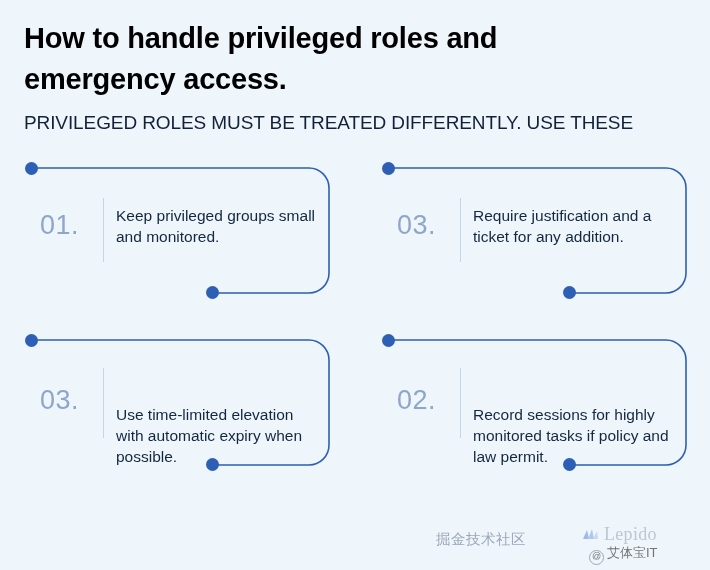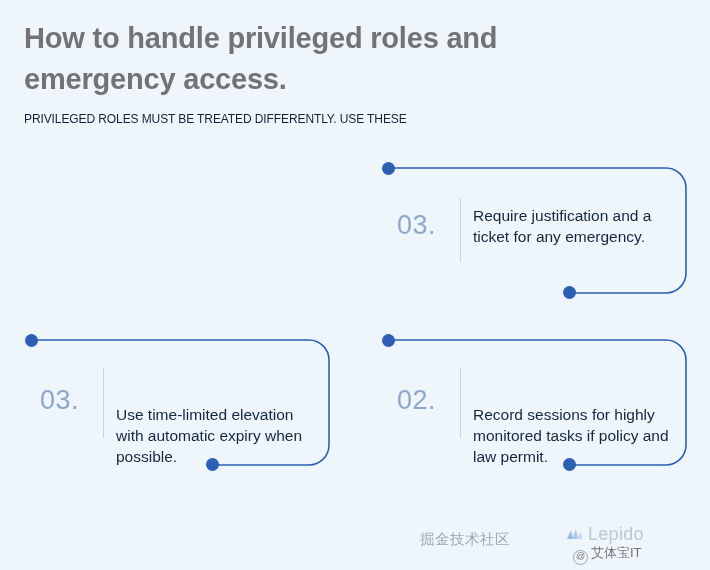--- a/index.html
+++ b/index.html
@@ -21,28 +21,28 @@
   }
   .title {
     position: absolute;
     left: 24px;
     top: 18px;
     width: 630px;
     font-size: 29px;
     font-weight: bold;
     line-height: 1.42;
     letter-spacing: -0.2px;
-    color: #737373;
+    color: #000000;
   }
   .subtitle {
     position: absolute;
     left: 24px;
     top: 112px;
     width: 660px;
-    font-size: 12px;
+    font-size: 19px;
     letter-spacing: -0.1px;
     color: #12213a;
     white-space: nowrap;
   }
 
   .grid {
     position: absolute;
     left: 24px;
     top: 168px;
     width: 662px;
@@ -104,41 +104,42 @@
     line-height: 1.35;
     color: #132741;
   }
   .card.c3 .ctext, .card.c4 .ctext { top: 29px; margin-top: 36px; }
   .card.c3 .num, .card.c4 .num { top: 45px; }
   .card.c3 .divider, .card.c4 .divider { top: 28px; height: 70px; }
 
   
   .wm {
     position: absolute;
-    left: 0;
+    left: 16px;
     bottom: 14px;
     width: 620px;
     height: 34px;
   }
   .wm-text {
     position: absolute;
     left: 420px;
     top: 8px;
     font-size: 14.5px;
     color: #9aa8b8;
     letter-spacing: 0.5px;
   }
   .wm-logo {
     position: absolute;
     left: 565px;
     top: 2px;
     display: flex;
     align-items: center;
     gap: 5px;
     opacity: 0.5;
+    font-family: Liberation Serif, serif;
   }
   .wm-logo-mark {
     width: 18px;
     height: 18px;
     position: relative;
   }
   .wm-logo-text {
     font-size: 18px;
     color: #8a97a6;
     letter-spacing: 0.3px;
@@ -168,30 +169,41 @@
 </head>
 <body>
 
 <div class="slide">
 
   <div class="title">How to handle privileged roles and emergency access.</div>
   <div class="subtitle">PRIVILEGED ROLES MUST BE TREATED DIFFERENTLY. USE THESE</div>
 
   <div class="grid">
 
+    <div class="card c1">
+      <svg class="bracket" viewBox="0 0 305 125">
+        <path d="M7 0 H285 A20 20 0 0 1 305 20 V105 A20 20 0 0 1 285 125 H188" fill="none" stroke="#2d5fb4" stroke-width="1.6"></path>
+        <path d="M7 0 V125 H188" fill="none" stroke="none"></path>
+      </svg>
+      <div class="dot start"></div>
+      <div class="dot end"></div>
+      <div class="num">01.</div>
+      <div class="divider"></div>
+      <div class="ctext">Keep privileged groups small and monitored.</div>
+    </div>
 
     <div class="card c2">
       <svg class="bracket" viewBox="0 0 305 125">
         <path d="M7 0 H285 A20 20 0 0 1 305 20 V105 A20 20 0 0 1 285 125 H188" fill="none" stroke="#2d5fb4" stroke-width="1.6"></path>
       </svg>
       <div class="dot start"></div>
       <div class="dot end"></div>
       <div class="num">03.</div>
       <div class="divider"></div>
-      <div class="ctext">Require justification and a ticket for any emergency.</div>
+      <div class="ctext">Require justification and a ticket for any addition.</div>
     </div>
 
     <div class="card c3">
       <svg class="bracket" viewBox="0 0 305 125">
         <path d="M7 0 H285 A20 20 0 0 1 305 20 V105 A20 20 0 0 1 285 125 H188" fill="none" stroke="#2d5fb4" stroke-width="1.6"></path>
       </svg>
       <div class="dot start"></div>
       <div class="dot end"></div>
       <div class="num">03.</div>
       <div class="divider"></div>

